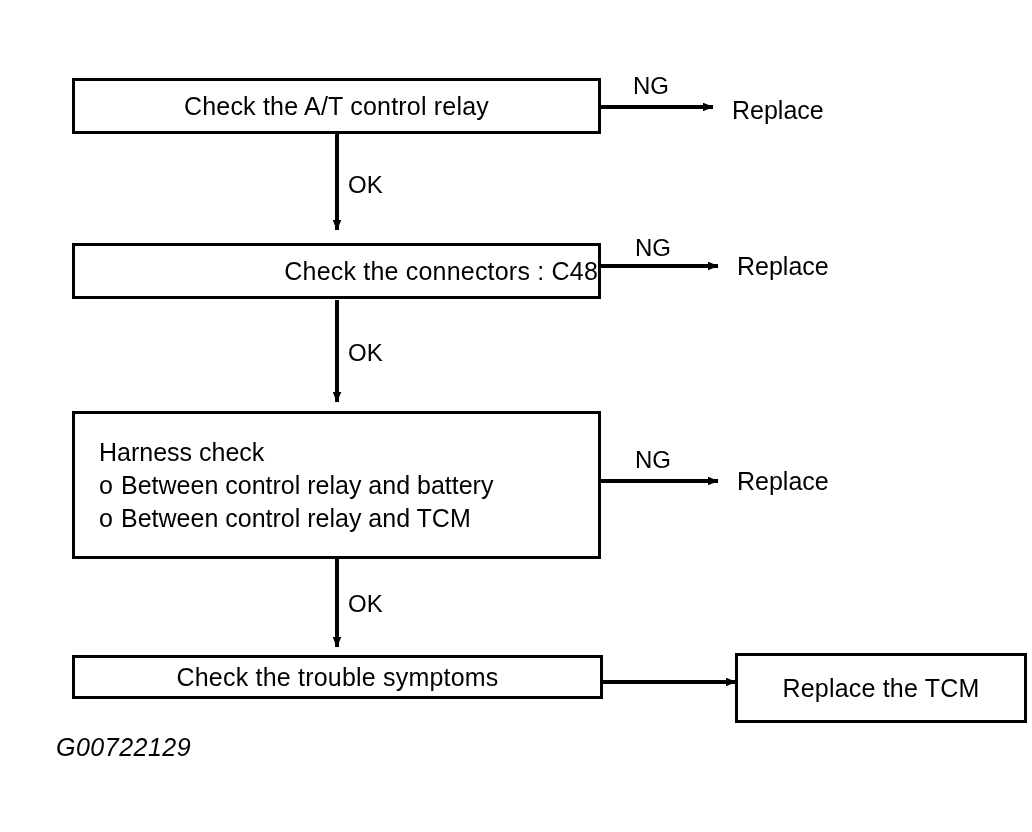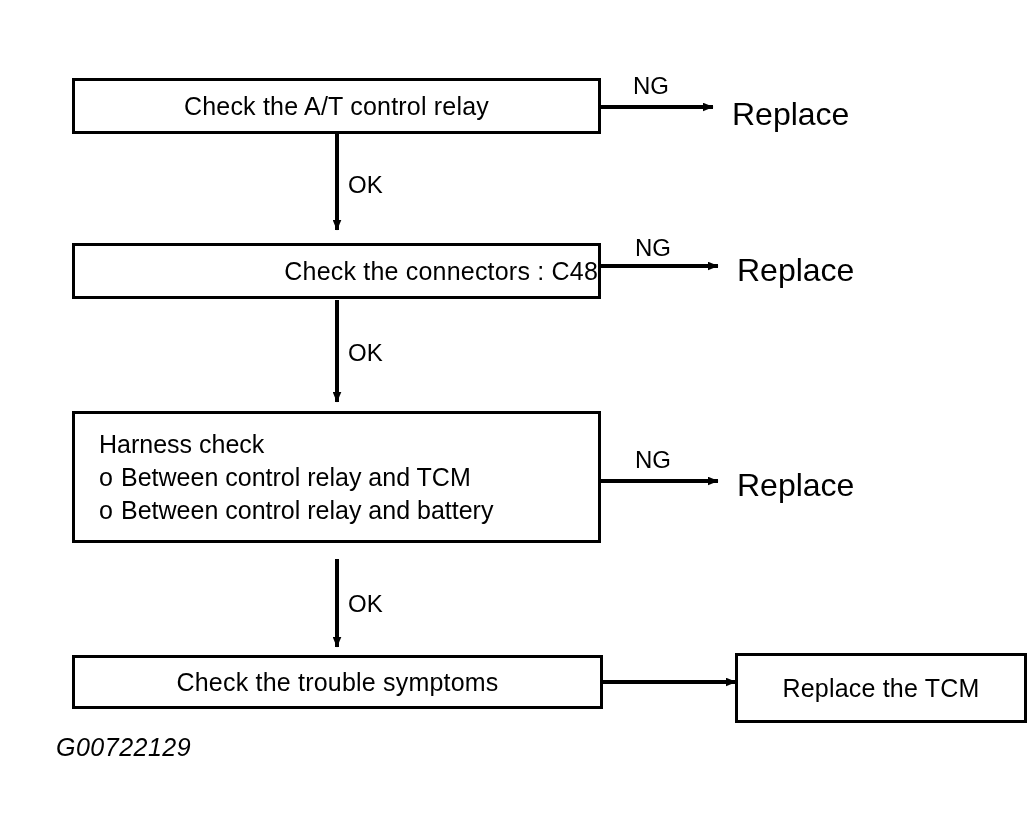--- a/index.html
+++ b/index.html
@@ -56,21 +56,21 @@
     width: 22px;
   }
   .edge-label {
     position: absolute;
     font-size: 24px;
     line-height: 1;
     white-space: nowrap;
   }
   .terminal-text {
     position: absolute;
-    font-size: 32px;
+    font-size: 25px;
     line-height: 1;
     white-space: nowrap;
   }
   .caption {
     position: absolute;
     font-size: 25px;
     line-height: 1;
     white-space: nowrap;
     letter-spacing: 0.5px;
   }
@@ -125,33 +125,33 @@
   </svg>
 
   <div class="node-box centered" style="left:40px; top:78px; width:529px; height:56px;">
     <span class="node-label">Check the A/T control relay</span>
   </div>
 
   <div class="node-box centered" style="left:40px; top:243px; width:529px; height:56px;justify-content:flex-end;">
     <span class="node-label">Check the connectors : C48</span>
   </div>
 
-  <div class="node-box" style="left:40px; top:411px; width:529px; height:132px;">
+  <div class="node-box" style="left:40px; top:411px; width:529px; height:148px;">
     <div class="node-list">
       <span class="list-title">Harness check</span>
       <span class="list-item">
-        <span class="bullet-o">o</span><span>Between control relay and TCM</span>
+        <span class="bullet-o">o</span><span>Between control relay and battery</span>
       </span>
       <span class="list-item">
-        <span class="bullet-o">o</span><span>Between control relay and battery</span>
+        <span class="bullet-o">o</span><span>Between control relay and TCM</span>
       </span>
     </div>
   </div>
 
-  <div class="node-box centered" style="left:40px; top:655px; width:531px; height:54px;">
+  <div class="node-box centered" style="left:40px; top:655px; width:531px; height:44px;">
     <span class="node-label">Check the trouble symptoms</span>
   </div>
 
   <div class="node-box centered" style="left:703px; top:653px; width:292px; height:70px;">
     <span class="node-label">Replace the TCM</span>
   </div>
 
   <span class="edge-label" style="left:601px; top:74px;">NG</span>
   <span class="edge-label" style="left:603px; top:236px;">NG</span>
   <span class="edge-label" style="left:603px; top:448px;">NG</span>

